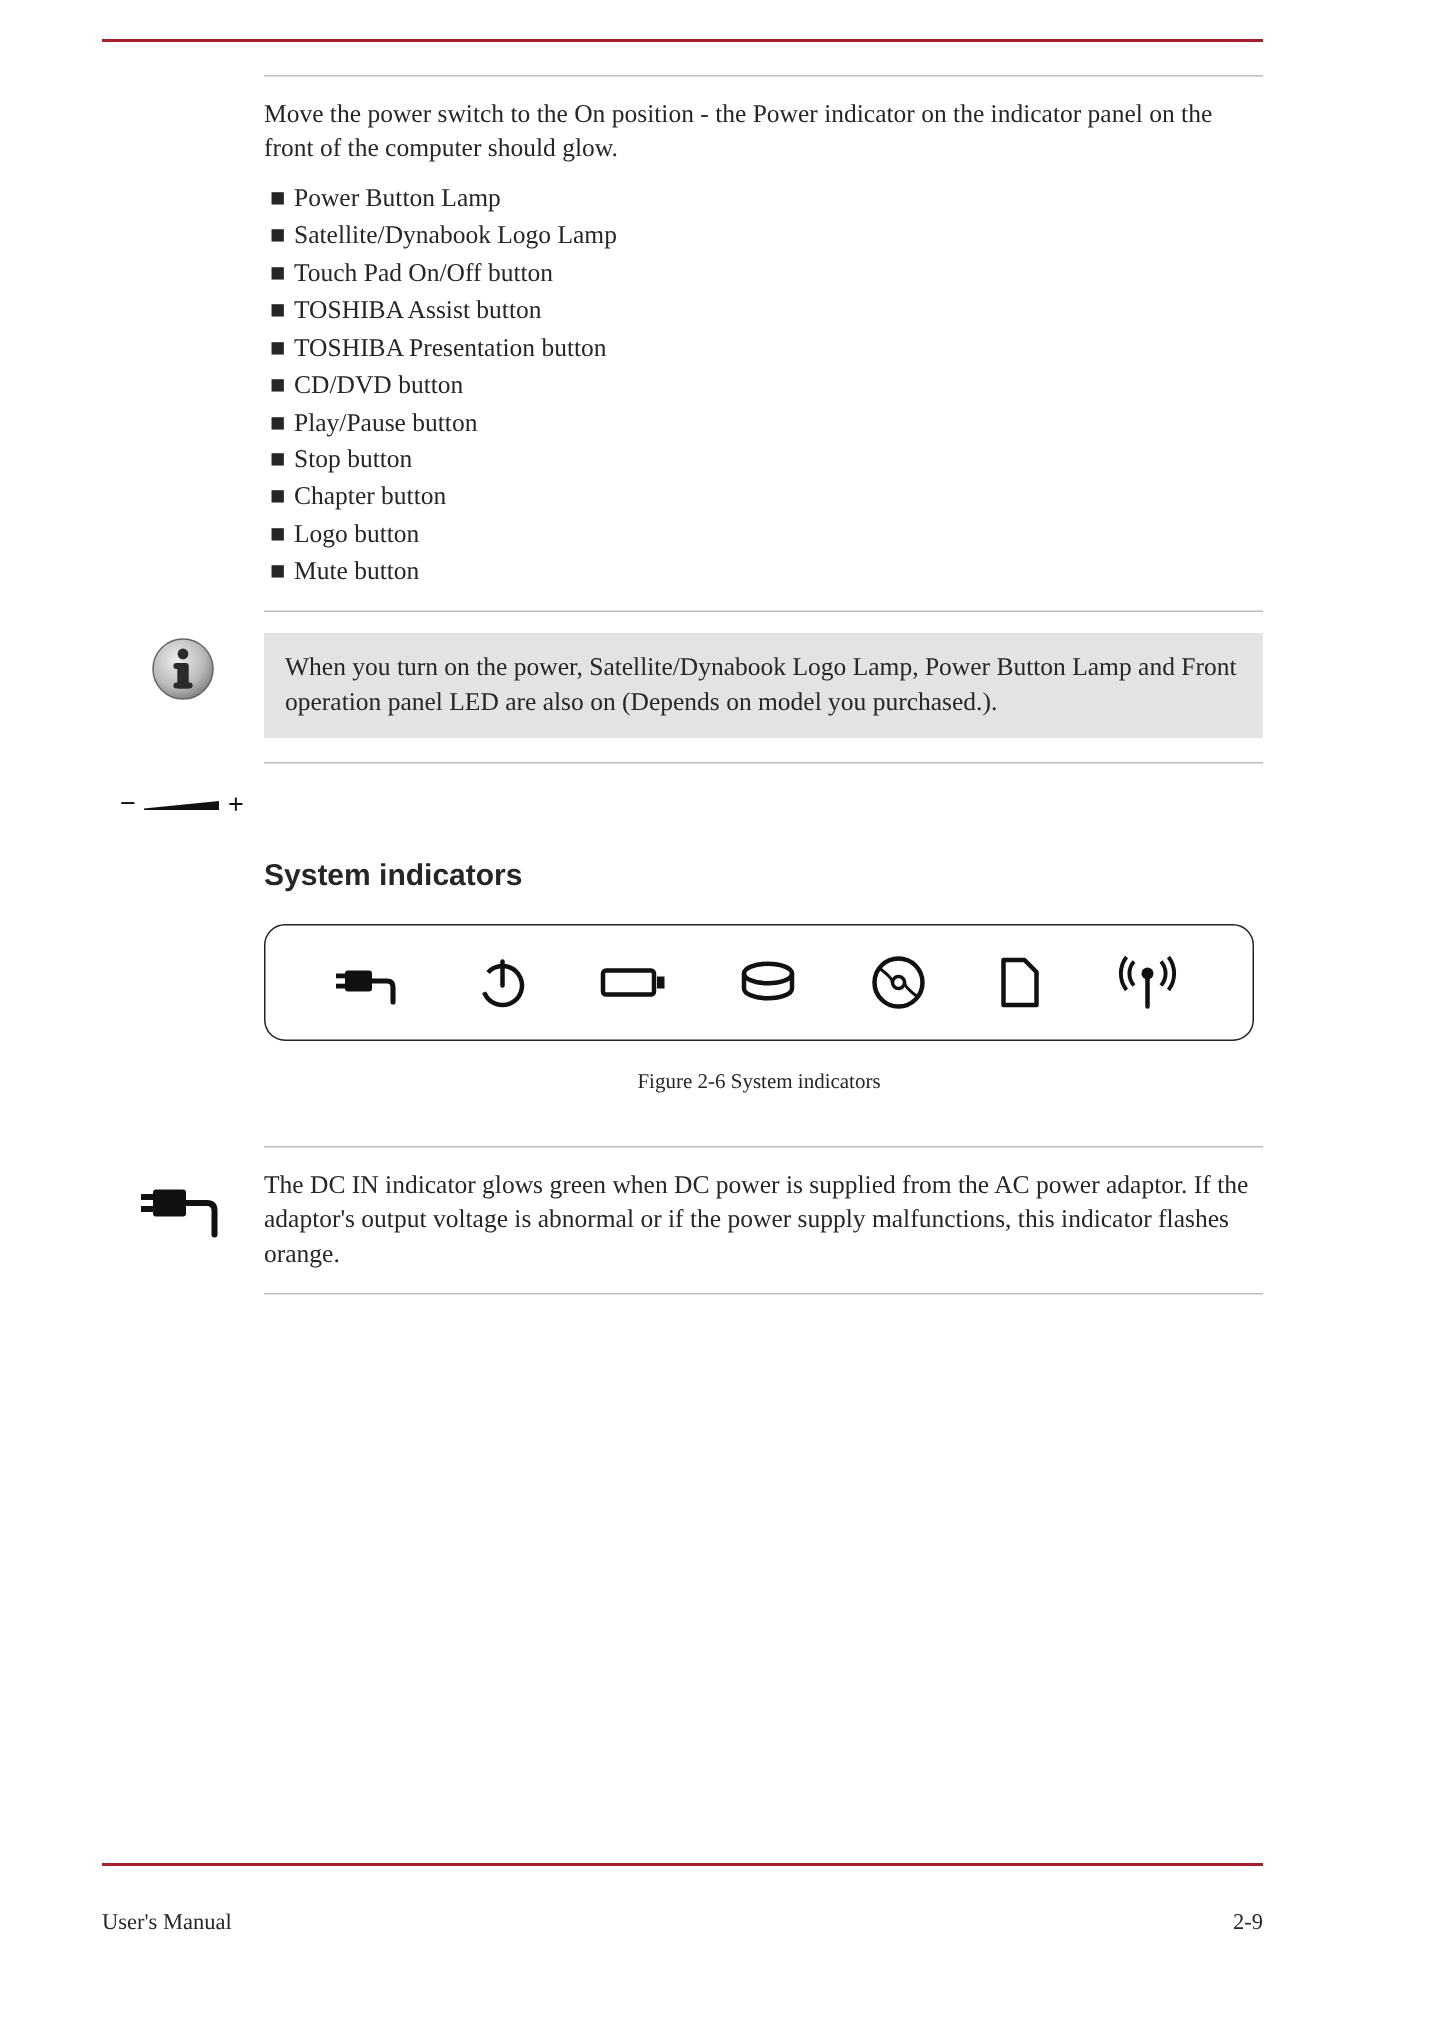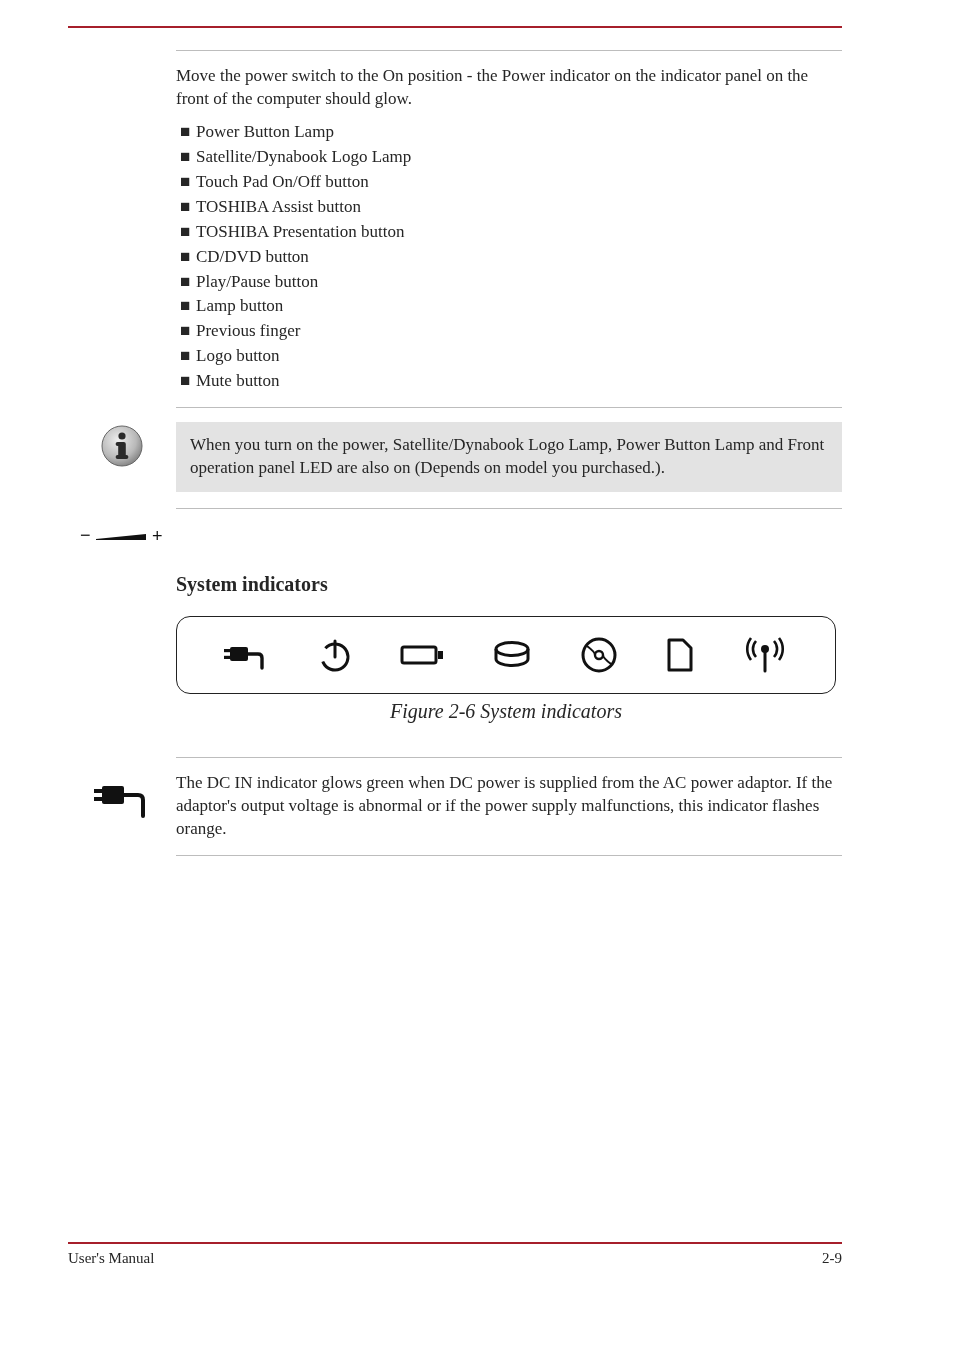--- a/index.html
+++ b/index.html
@@ -32,21 +32,21 @@
     margin: 0 0 16px 0;
   }
   .red-rule-bottom {
     border: 0; border-top: 2px solid var(--red);
     position: absolute; left: var(--page-pad-l); right: var(--page-pad-r);
     bottom: 100px;
   }
   .footer {
     position: absolute;
     left: var(--page-pad-l); right: var(--page-pad-r);
-    bottom: 84px;
+    bottom: 60px;
     display: flex; justify-content: space-between;
     font-size: 15px;
   }
   .row {
     display: flex;
     align-items: flex-start;
     gap: 0;
   }
   .col-icon {
     flex: 0 0 var(--indent);
@@ -81,21 +81,21 @@
   }
   .indicator-frame {
     border: 1.6px solid #222;
     border-radius: 14px;
     padding: 18px 24px;
     display: flex;
     justify-content: space-around;
     align-items: center;
   }
   .indicator-frame svg { display:block; }
-  .fig-caption { font-style: italic; font-size: 20px; margin-top: 4px; text-align: center; }
+  .fig-caption { font-size: 14px; margin-top: 19px; text-align: center; }
   .block { margin-left: var(--indent); }
   .section-rule { border:0; border-top:1px solid var(--rule); margin: 16px 0 14px 0; }
   .lead-space { height: 20px; }
   svg { overflow: visible; }
 </style>
 </head>
 <body>
 
 <div class="page">
   <hr class="red-rule">
@@ -106,22 +106,22 @@
       <hr class="hr-thin hr-thin-flush-top">
       <p>Move the power switch to the On position - the Power indicator on the indicator panel on the front of the computer should glow.</p>
       <ul style="list-style:none;margin:0 0 0 4px;padding:0">
         <li style="margin:0 0 2px 0;padding-left:16px;position:relative"><span style="position:absolute;left:0">■</span><span>Power Button Lamp</span></li>
         <li style="margin:0 0 2px 0;padding-left:16px;position:relative"><span style="position:absolute;left:0">■</span><span>Satellite/Dynabook Logo Lamp</span></li>
         <li style="margin:0 0 2px 0;padding-left:16px;position:relative"><span style="position:absolute;left:0">■</span><span>Touch Pad On/Off button</span></li>
         <li style="margin:0 0 2px 0;padding-left:16px;position:relative"><span style="position:absolute;left:0">■</span><span>TOSHIBA Assist button</span></li>
         <li style="margin:0 0 2px 0;padding-left:16px;position:relative"><span style="position:absolute;left:0">■</span><span>TOSHIBA Presentation button</span></li>
         <li style="margin:0 0 2px 0;padding-left:16px;position:relative"><span style="position:absolute;left:0">■</span><span>CD/DVD button</span></li>
         <li style="margin:0 0 2px 0;padding-left:16px;position:relative"><span style="position:absolute;left:0">■</span><span>Play/Pause button</span></li>
-        <li style="margin:0 0 2px 0;padding-left:16px;position:relative"><span style="position:absolute;left:0">■</span><span>Lamp button</span></li>
-        <li style="margin:0 0 2px 0;padding-left:16px;position:relative"><span style="position:absolute;left:0">■</span><span>Previous finger</span></li>
+        <li style="margin:0 0 2px 0;padding-left:16px;position:relative"><span style="position:absolute;left:0">■</span><span>Stop button</span></li>
+        <li style="margin:0 0 2px 0;padding-left:16px;position:relative"><span style="position:absolute;left:0">■</span><span>Chapter button</span></li>
         <li style="margin:0 0 2px 0;padding-left:16px;position:relative"><span style="position:absolute;left:0">■</span><span>Logo button</span></li>
         <li style="margin:0 0 2px 0;padding-left:16px;position:relative"><span style="position:absolute;left:0">■</span><span>Mute button</span></li>
       </ul>
       <hr class="hr-thin">
     </div>
   </div>
 
   <div class="row">
     <div class="col-icon">
       <svg width="44" height="44" viewBox="0 0 44 44">
@@ -155,21 +155,21 @@
       </svg>
     </div>
   </div>
 
   <div class="row">
     <div class="col-icon"></div>
   </div>
 
   <div class="block">
     <div class="lead-space"></div>
-    <p style="font-family:Liberation Serif, serif;font-weight:bold;font-size:20px;margin-bottom:18px">System indicators</p>
+    <p style="font-family:Liberation Sans, sans-serif;font-weight:bold;font-size:20px;margin-bottom:18px">System indicators</p>
   </div>
 
   <div class="indicator-panel">
     <div class="indicator-frame">
 
       <svg width="46" height="40" viewBox="0 0 46 40">
         <rect x="6" y="12" width="18" height="14" rx="2" fill="#111"></rect>
         <rect x="0" y="14" width="8" height="3.2" fill="#111"></rect>
         <rect x="0" y="20.8" width="8" height="3.2" fill="#111"></rect>
         <path d="M24 19 h10 q4 0 4 4 v10" stroke="#111" stroke-width="3.4" fill="none" stroke-linecap="round"></path>

